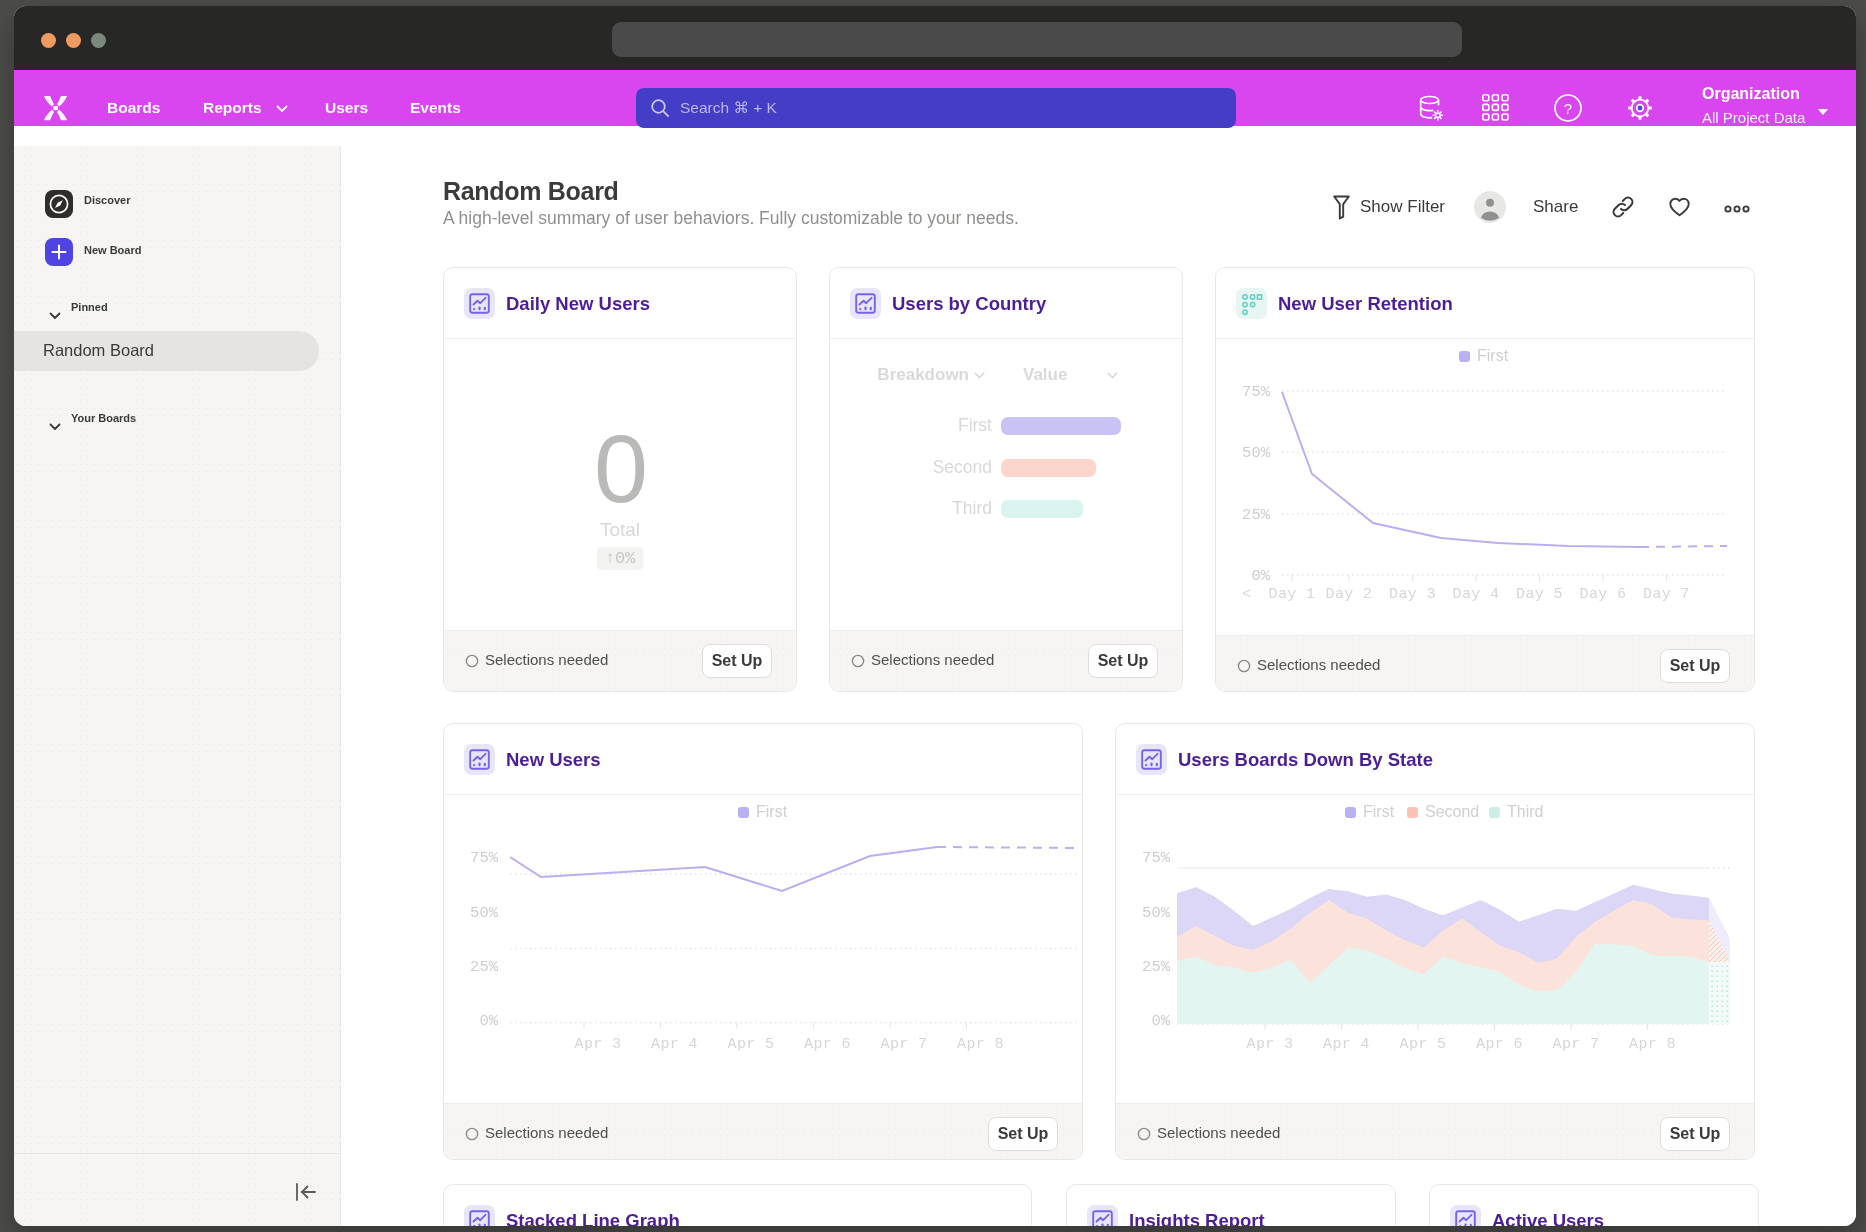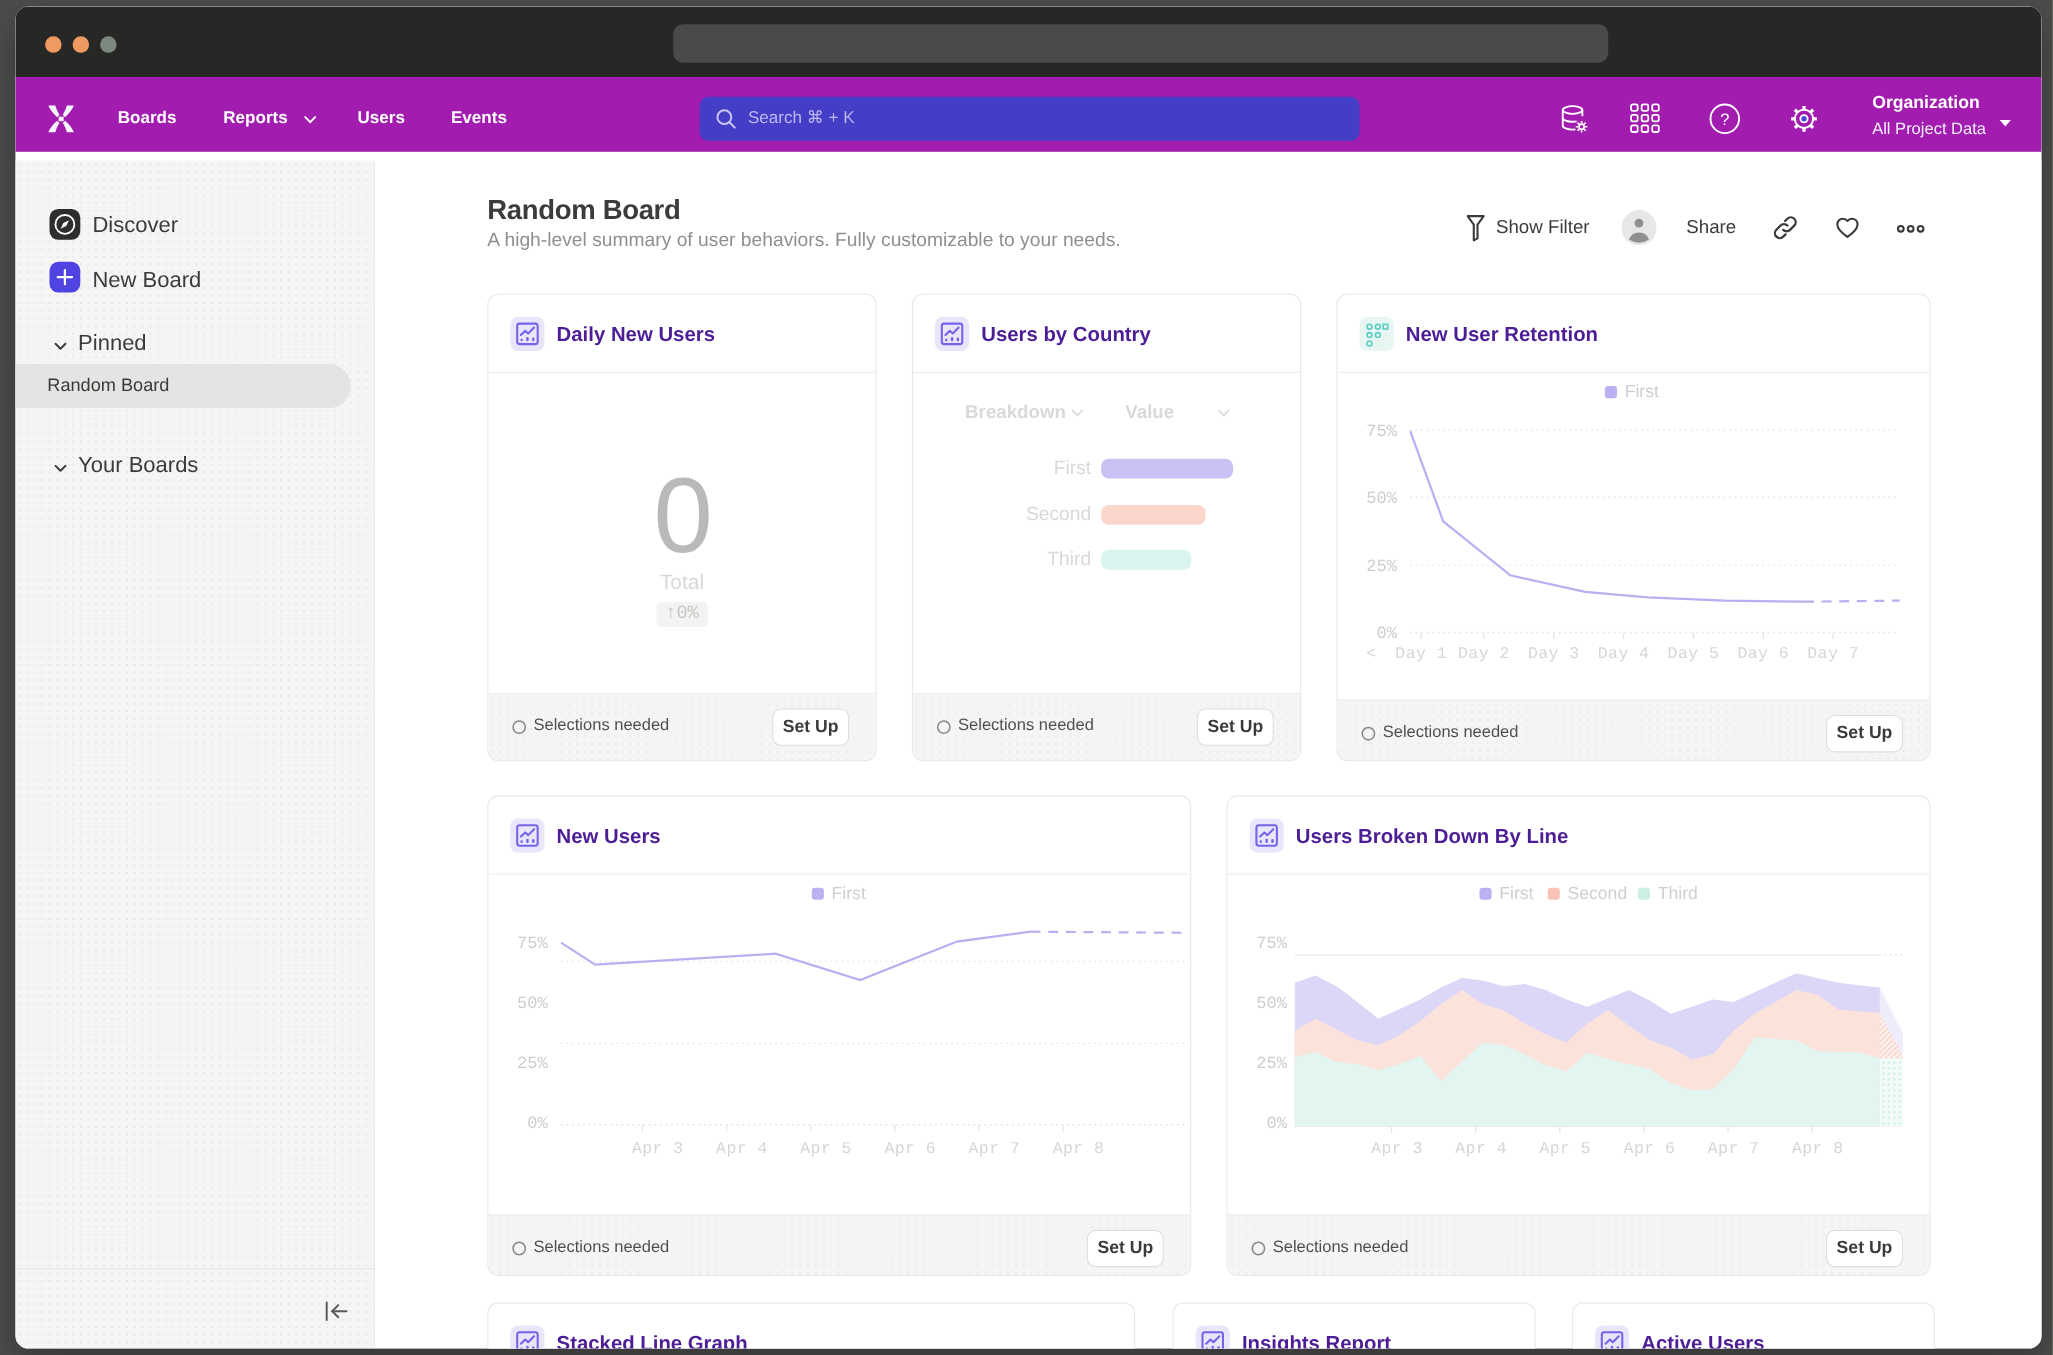--- a/index.html
+++ b/index.html
@@ -1,26 +1,26 @@
 <!DOCTYPE html>
 <html><head><meta charset="utf-8">
 <style>
 * {margin:0;padding:0;box-sizing:border-box}
 html,body {width:1866px;height:1232px;overflow:hidden;background:#4c4c4a;font-family:"Liberation Sans",sans-serif;position:relative}
 .window {position:absolute;left:14px;top:6px;width:1842px;height:1220px;border-radius:12px;background:#fff;overflow:hidden;box-shadow:0 12px 30px rgba(0,0,0,0.28)}
 .titlebar {position:absolute;left:0;top:0;width:100%;height:64px;background:#272726}
 .tl {position:absolute;top:26.5px;width:15px;height:15px;border-radius:50%}
 .urlbar {position:absolute;left:598px;top:16px;width:850px;height:35px;border-radius:9px;background:#4a4a4a}
-.nav {position:absolute;left:0;top:64px;width:100%;height:68px;background:#a21caf;color:#fff}
+.nav {position:absolute;left:0;top:64px;width:100%;height:56px;background:#d946ef;color:#fff}
 .navlink {position:absolute;top:0;height:76px;line-height:76px;font-size:15.5px;font-weight:bold;color:#fcfcfe}
 .search {position:absolute;left:622px;top:18px;width:600px;height:40px;border-radius:8px;background:#443dc6}
 .nicon {position:absolute;top:23px}
 .sidebar {position:absolute;left:0;top:140px;width:327px;height:1080px;background:#f6f5f4;border-right:1px solid #eceae9;
   background-image:radial-gradient(rgba(113,107,158,0.10) 0.8px, transparent 0.9px);background-size:7px 7px}
-.srow {position:absolute;left:70px;font-size:20px;font-weight:normal;color:#3a3a39}
+.srow {position:absolute;left:70px;font-size:11px;font-weight:bold;color:#3a3a39}
 .main {position:absolute;left:327px;top:140px;width:1515px;height:1080px;background:#fff}
 .card {position:absolute;background:#fff;border:1px solid #e9e8e6;border-radius:10px;overflow:hidden;display:flex;flex-direction:column}
 .chead {height:71px;border-bottom:1px solid #efeeec;position:relative;flex:none}
 .cicon {position:absolute;left:20px;top:20px;width:31px;height:31px;border-radius:7px}
 .ctitle {position:absolute;left:62px;top:0;line-height:71px;font-size:18.5px;font-weight:bold;color:#4c1d95;white-space:nowrap}
 .cbody {flex:1;position:relative}
 .cfoot {height:61px;flex:none;background:#f6f5f4;border-top:1px solid #ececeb;position:relative;
   background-image:radial-gradient(rgba(113,107,158,0.08) 0.8px, transparent 0.9px);background-size:7px 7px}
 .selc {position:absolute;left:21px;top:23px}
 .selt {position:absolute;left:41px;top:20px;font-size:15px;color:#4f4f4d}
@@ -337,21 +337,21 @@
     <div class="card" style="left:1101px;top:717px;width:640px;height:437px">
 <div class="chead">
         <div class="cicon" style="background:#e9e6fc">
 <svg width="31" height="31" viewBox="0 0 31 31">
 <rect x="6.2" y="6.2" width="18.6" height="18.6" rx="2.2" fill="none" stroke="#7364e8" stroke-width="1.9"></rect>
 <polyline points="9.5,16.5 13.5,12.8 16.2,15.2 21.5,9.8" fill="none" stroke="#7364e8" stroke-width="1.9" stroke-linecap="round" stroke-linejoin="round"></polyline>
 <line x1="10.2" y1="21" x2="10.2" y2="21.2" stroke="#7364e8" stroke-width="2.2" stroke-linecap="round"></line>
 <line x1="15.5" y1="19.5" x2="15.5" y2="21.2" stroke="#7364e8" stroke-width="2.2" stroke-linecap="round"></line>
 <line x1="20.8" y1="19.9" x2="20.8" y2="21.2" stroke="#7364e8" stroke-width="2.2" stroke-linecap="round"></line>
 </svg></div>
-        <span class="ctitle">Users Broken Down By Line</span>
+        <span class="ctitle">Users Boards Down By State</span>
       </div>
 <div class="cbody"><svg width="638" height="304" font-family="Liberation Sans, sans-serif">
           <defs>
             <pattern id="pmint" width="5" height="5" patternUnits="userSpaceOnUse">
               <rect width="5" height="5" fill="#f3fbf9"></rect>
               <circle cx="1.2" cy="1.2" r="0.9" fill="#bfe8df"></circle>
             </pattern>
             <pattern id="ppink" width="5" height="5" patternUnits="userSpaceOnUse">
               <rect width="5" height="5" fill="#fdf1ed"></rect>
               <path d="M0,5 L5,0" stroke="#f6c4b6" stroke-width="1"></path>

